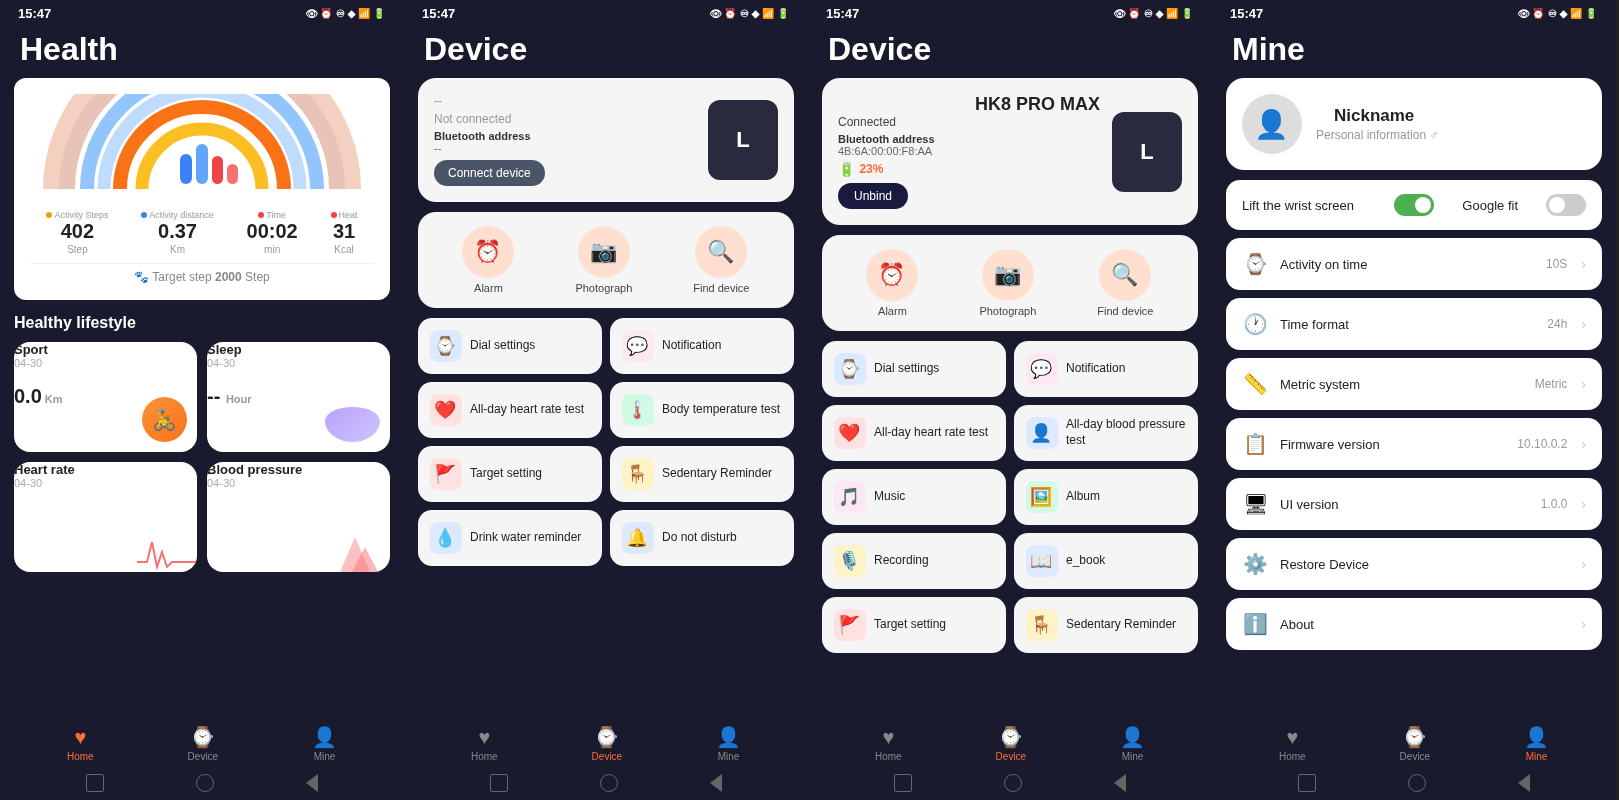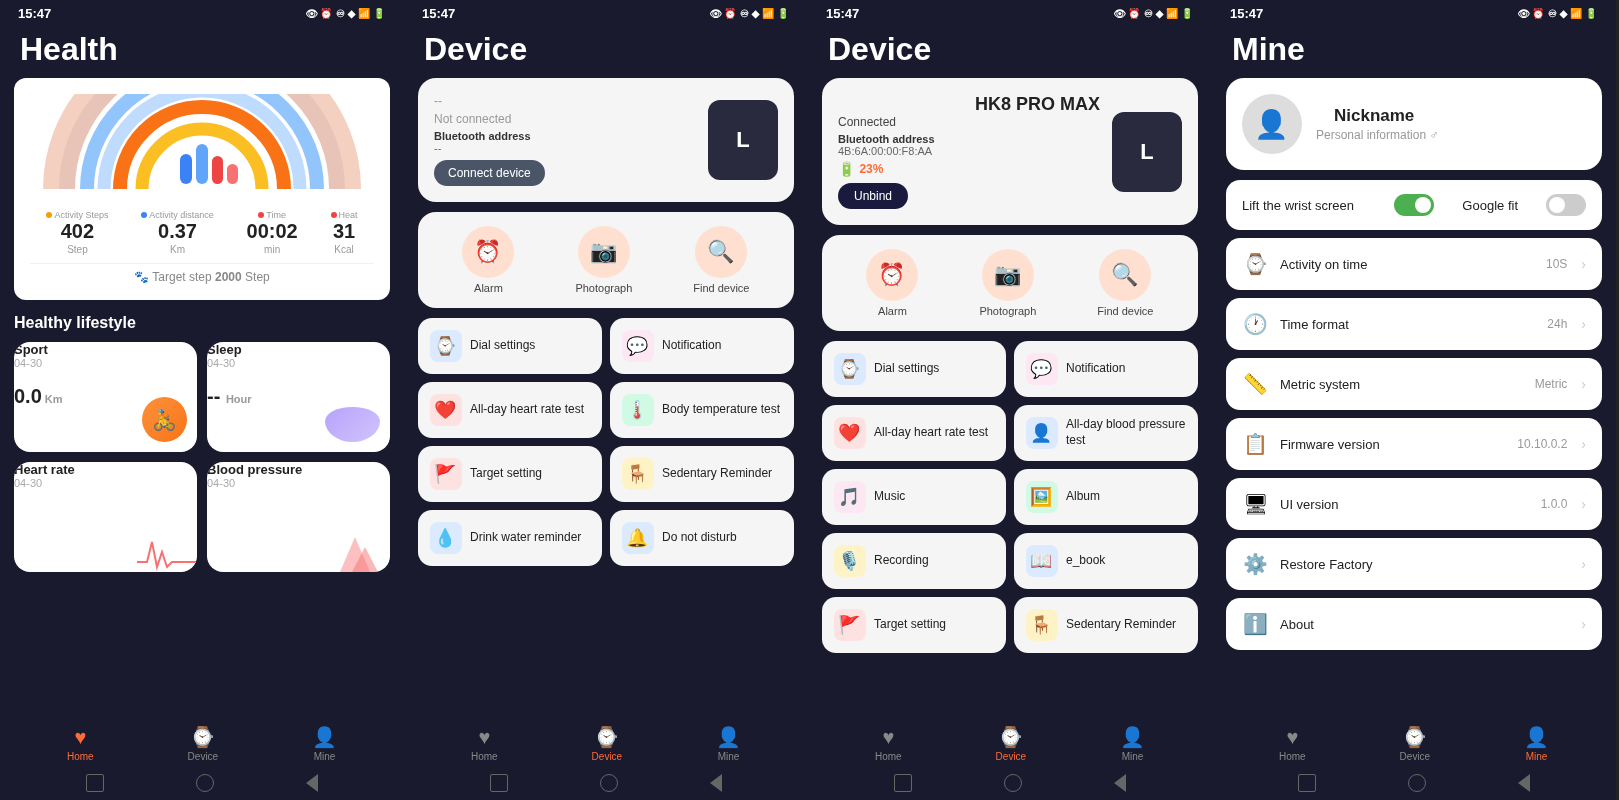--- a/index.html
+++ b/index.html
@@ -869,21 +869,21 @@
 
       <div class="mine-setting-row">
         <span class="setting-icon">🖥</span>
         <span class="setting-label">UI version</span>
         <span class="setting-value">1.0.0</span>
         <span class="setting-arrow">›</span>
       </div>
 
       <div class="mine-setting-row">
         <span class="setting-icon">⚙️</span>
-        <span class="setting-label">Restore Factory</span>
+        <span class="setting-label">Restore Device</span>
         <span class="setting-arrow">›</span>
       </div>
 
       <div class="mine-setting-row">
         <span class="setting-icon">ℹ️</span>
         <span class="setting-label">About</span>
         <span class="setting-arrow">›</span>
       </div>
     </div>
 

